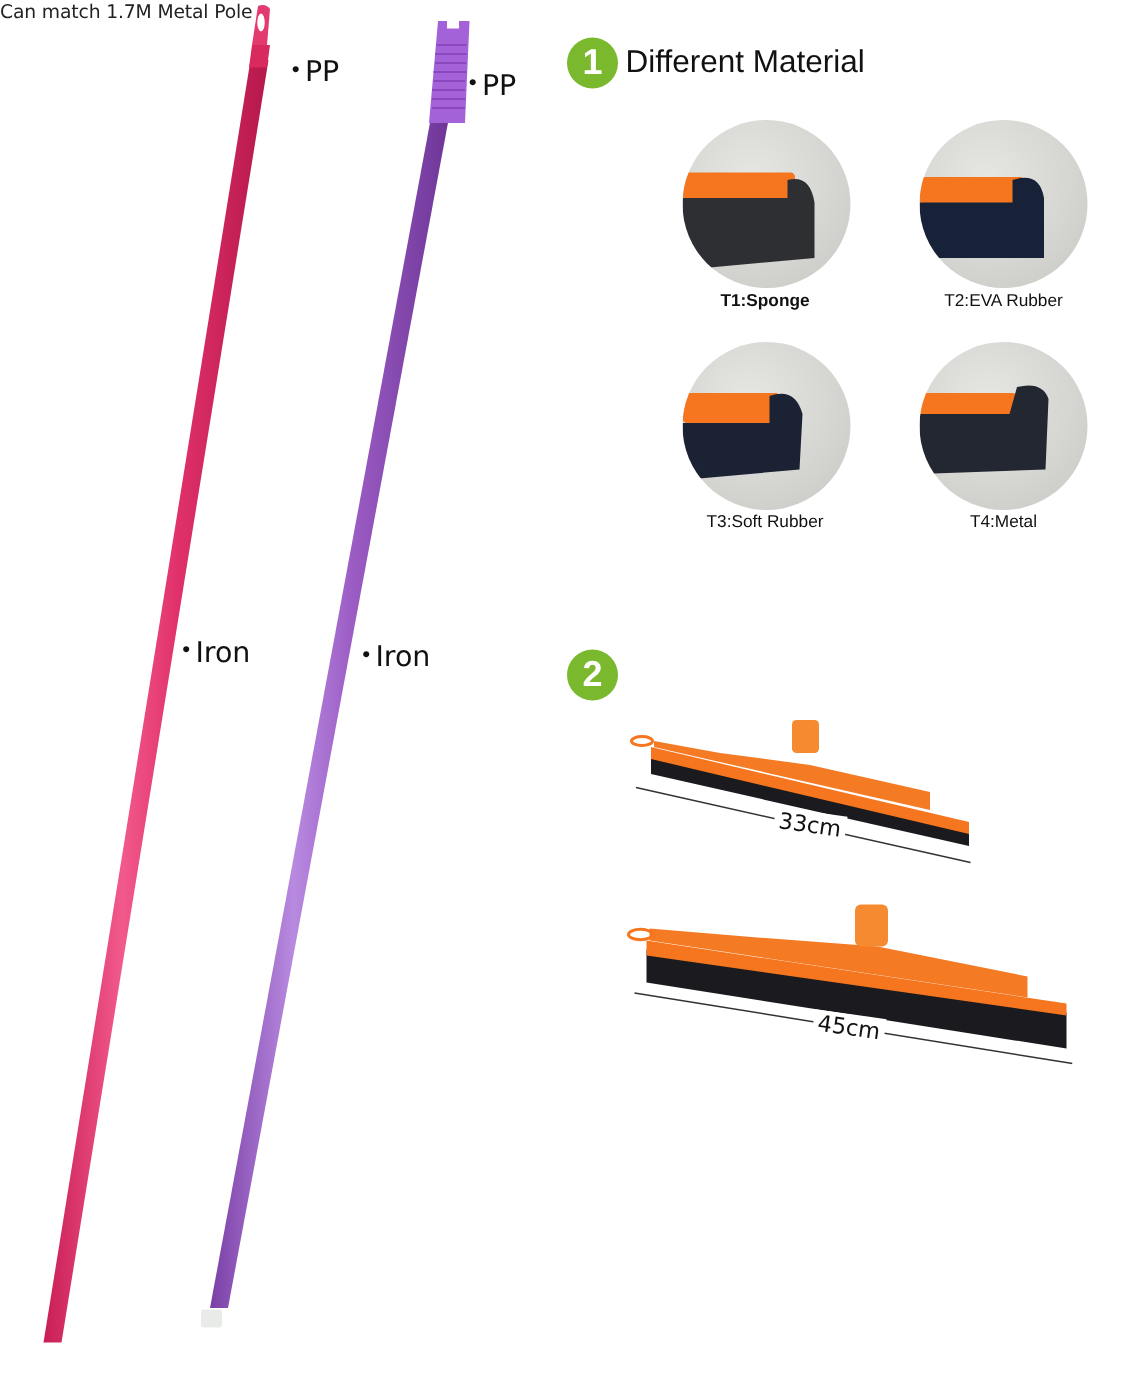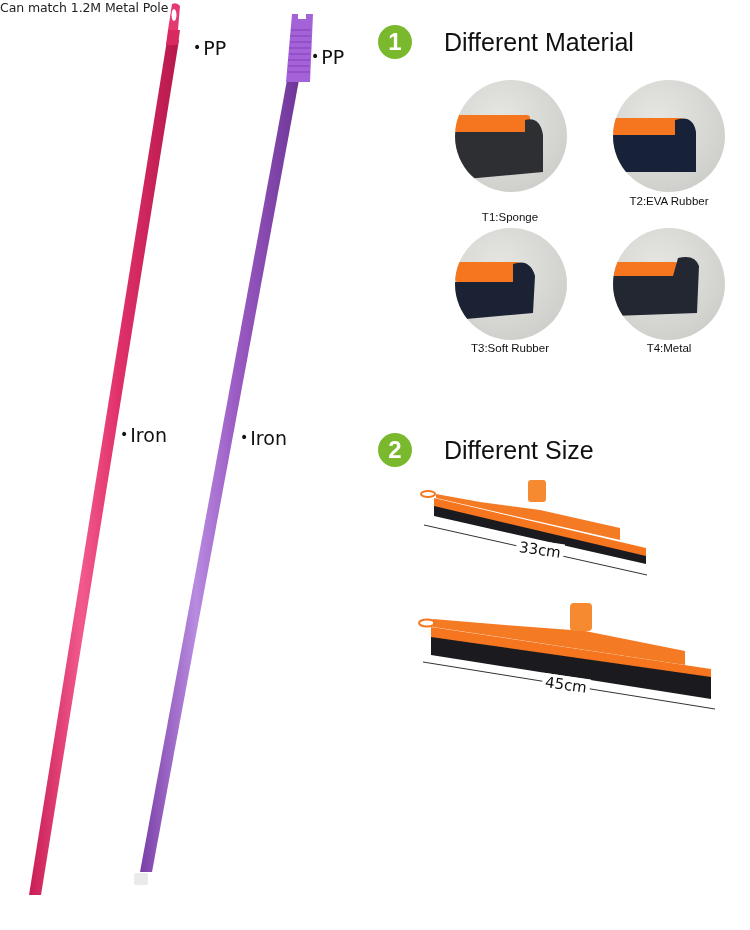--- a/index.html
+++ b/index.html
@@ -4,29 +4,29 @@
 <style>
   html, body { margin:0; padding:0; }
   body { width:750px; height:930px; background:#ffffff; position:relative; overflow:hidden; font-family:"Liberation Sans", sans-serif; }
   .abs { position:absolute; }
   .caption { left:0; top:0; font-family:"DejaVu Sans", sans-serif; font-size:12.5px; color:#222; white-space:nowrap; letter-spacing:-0.1px; }
   .label { font-family:"DejaVu Sans", sans-serif; font-size:19px; color:#111; white-space:nowrap; }
   .label .dot { font-size:14px; margin-right:2px; position:relative; top:-3px; }
   svg.poles { left:0; top:0; }
   .section-title { display:flex; align-items:center; }
   .num-badge { width:34px; height:34px; border-radius:50%; color:#fff; font-weight:bold; font-size:24px; display:flex; align-items:center; justify-content:center; font-family:"Liberation Sans", sans-serif; }
-  .section-text { margin-left:32px; font-size:25px; color:#111; font-family:"Liberation Sans", sans-serif; }
+  .section-text { margin-left:5px; font-size:21px; color:#111; font-family:"Liberation Sans", sans-serif; }
   .swatch { width:112px; height:112px; border-radius:50%; overflow:hidden; position:absolute; background:radial-gradient(circle at 40% 35%, #e6e6e3 0%, #d4d4d1 60%, #c6c6c3 100%); }
   .swatch-label { position:absolute; font-size:11.5px; color:#111; text-align:center; width:140px; font-family:"Liberation Sans", sans-serif; }
   .size-label { font-family:"DejaVu Sans", sans-serif; font-size:15px; color:#111; }
 </style>
 </head>
 <body>
 
-<div class="abs caption">Can match 1.2M Metal Pole</div>
+<div class="abs caption">Can match 1.7M Metal Pole</div>
 
 <svg class="abs poles" width="370" height="930">
   <defs>
     <linearGradient id="pinkg" x1="0" x2="1" y1="0" y2="0">
       <stop offset="0" stop-color="#c81d55"></stop>
       <stop offset="0.35" stop-color="#f25a8c"></stop>
       <stop offset="0.6" stop-color="#e0306a"></stop>
       <stop offset="1" stop-color="#b5184b"></stop>
     </linearGradient>
     <linearGradient id="purpg" x1="0" x2="1" y1="0" y2="0">
@@ -80,41 +80,40 @@
     <rect x="0" y="35" width="75" height="18" rx="3" fill="#f5761f"></rect>
     <path d="M0,52 L70,52 L70,40 Q85,36 88,55 L88,92 L0,100 Z" fill="#2e2f33"></path>
   </svg>
 </div>
 <div class="swatch" style="left:613px; top:80px;">
   <svg width="112" height="112">
     <rect x="0" y="38" width="70" height="18" rx="3" fill="#f5761f"></rect>
     <path d="M0,55 L62,55 L62,40 Q80,34 83,52 L83,92 L0,92 Z" fill="#172238"></path>
   </svg>
 </div>
-<div class="swatch-label" style="left:440px; top:211px;">T1:Sponge</div>
+<div class="swatch-label" style="left:440px; top:195px;font-weight:bold;">T1:Sponge</div>
 <div class="swatch-label" style="left:599px; top:195px;text-align:center;">T2:EVA Rubber</div>
 
 <div class="swatch" style="left:455px; top:228px;">
   <svg width="112" height="112">
     <rect x="0" y="34" width="65" height="20" rx="3" fill="#f5761f"></rect>
     <path d="M0,54 L58,54 L58,36 Q75,30 80,48 L78,85 L0,92 Z" fill="#1b2233"></path>
   </svg>
 </div>
 <div class="swatch" style="left:613px; top:228px;">
   <svg width="112" height="112">
     <rect x="0" y="34" width="65" height="15" rx="3" fill="#f5761f"></rect>
     <path d="M0,48 L60,48 L65,30 Q82,26 86,38 L84,85 L0,88 Z" fill="#222731"></path>
   </svg>
 </div>
 <div class="swatch-label" style="left:440px; top:342px;">T3:Soft Rubber</div>
 <div class="swatch-label" style="left:599px; top:342px;">T4:Metal</div>
 
 <div class="abs section-title" style="left:378px; top:433px;">
   <div class="num-badge" style="background:#7ab82e;">2</div>
-  <div class="section-text">Different Size</div>
 </div>
 
 <svg class="abs" style="left:420px; top:480px;" width="240" height="100">
   <polygon points="14,22 226,72 226,84 14,36" fill="#1b1b1f"></polygon>
   <polygon points="14,18 226,68 226,76 14,26" fill="#f5761f"></polygon>
   <path d="M16,18 L200,60 L200,48 L120,30 L60,22 L16,14 Z" fill="#f57a24"></path>
   <rect x="108" y="0" width="18" height="22" rx="3" fill="#f58a30"></rect>
   <ellipse cx="8" cy="14" rx="7" ry="3" fill="none" stroke="#f5761f" stroke-width="2"></ellipse>
   <line x1="4" y1="45" x2="227" y2="95" stroke="#333" stroke-width="1"></line>
 </svg>

